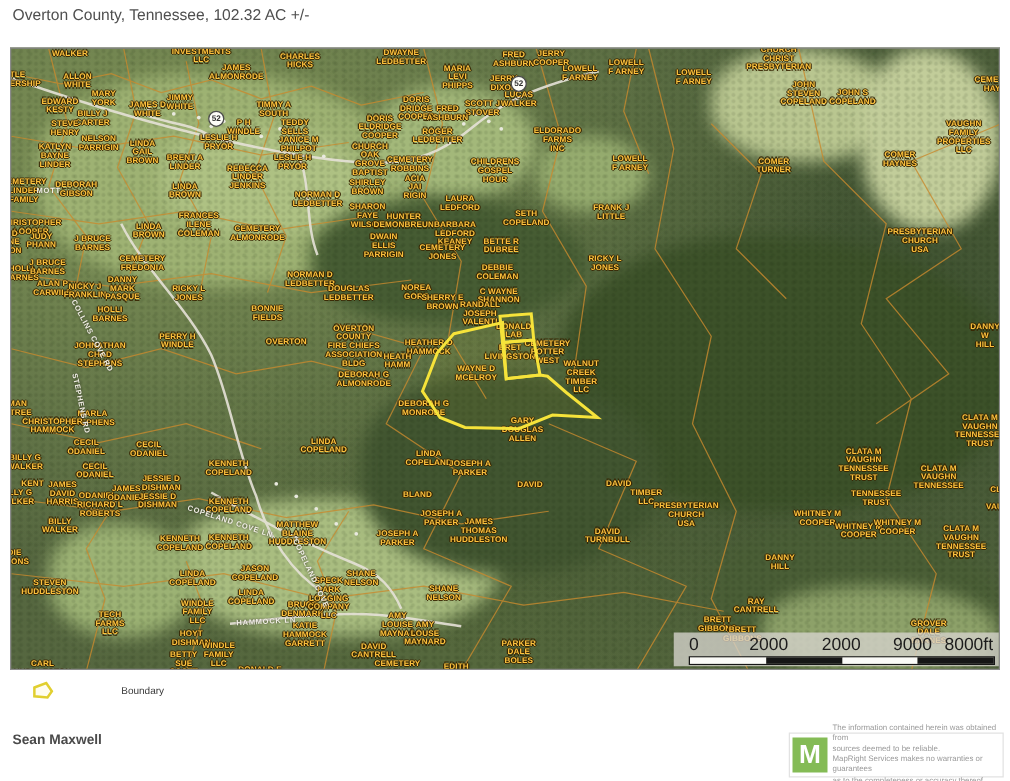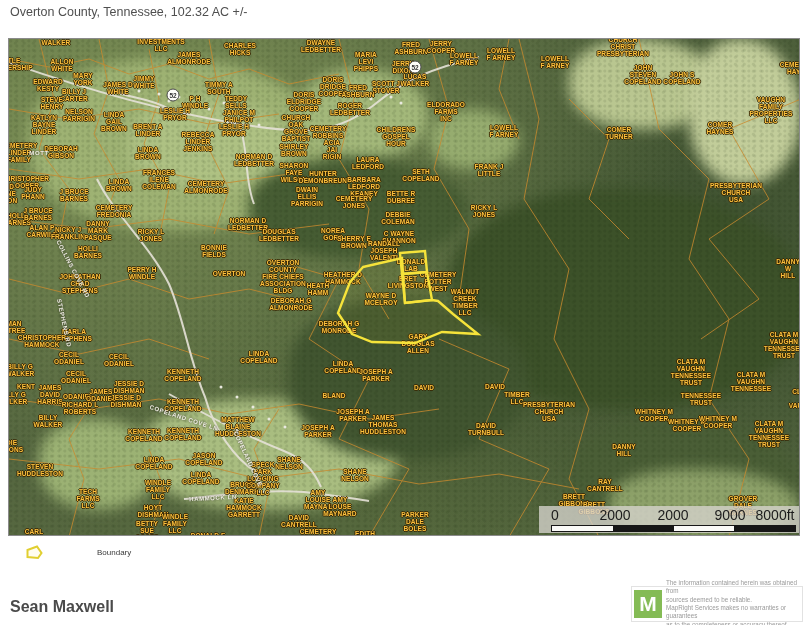--- a/index.html
+++ b/index.html
@@ -35,21 +35,21 @@
   .scalebar .bar{position:absolute;left:12px;top:19px;width:243px;height:5px;border:1px solid #161616;display:flex;}
   .scalebar .seg{flex:1;}
   .seg.w{background:#fafaf7;} .seg.b{background:#161616;}
 
   
   .legend{position:absolute;left:26px;top:545px;display:flex;align-items:center;gap:10px;}
   .legend .txt{font-size:8px;color:#3a3a3a;padding-left:44px;}
 
   
   .footer{position:absolute;left:10px;top:586px;width:620px;}
-  .footer .name{font-size:16px;font-weight:bold;color:#4a4a4a;margin-top:12px;}
+  .footer .name{font-size:11px;font-weight:bold;color:#4a4a4a;}
   .footer .row{position:relative;margin-top:4px;font-size:10px;color:#8b8b8b;height:12px;}
   .footer .phone{position:absolute;left:0;}
   .footer .email{position:absolute;left:88px;}
   .footer .addr{position:absolute;left:275px;}
 
   
   .disclaimer{position:absolute;left:631px;top:586px;width:170px;height:34px;border:1px solid #e2e2e2;background:#fff;display:flex;align-items:center;}
   .mlogo{width:28px;height:28px;margin-left:2px;background:#84bb55;color:#fff;font-size:21px;font-weight:bold;display:flex;align-items:center;justify-content:center;flex:0 0 28px;}
   .dtext{margin-left:4px;font-size:6.3px;line-height:1.33;color:#9a9a9a;}
 </style>

